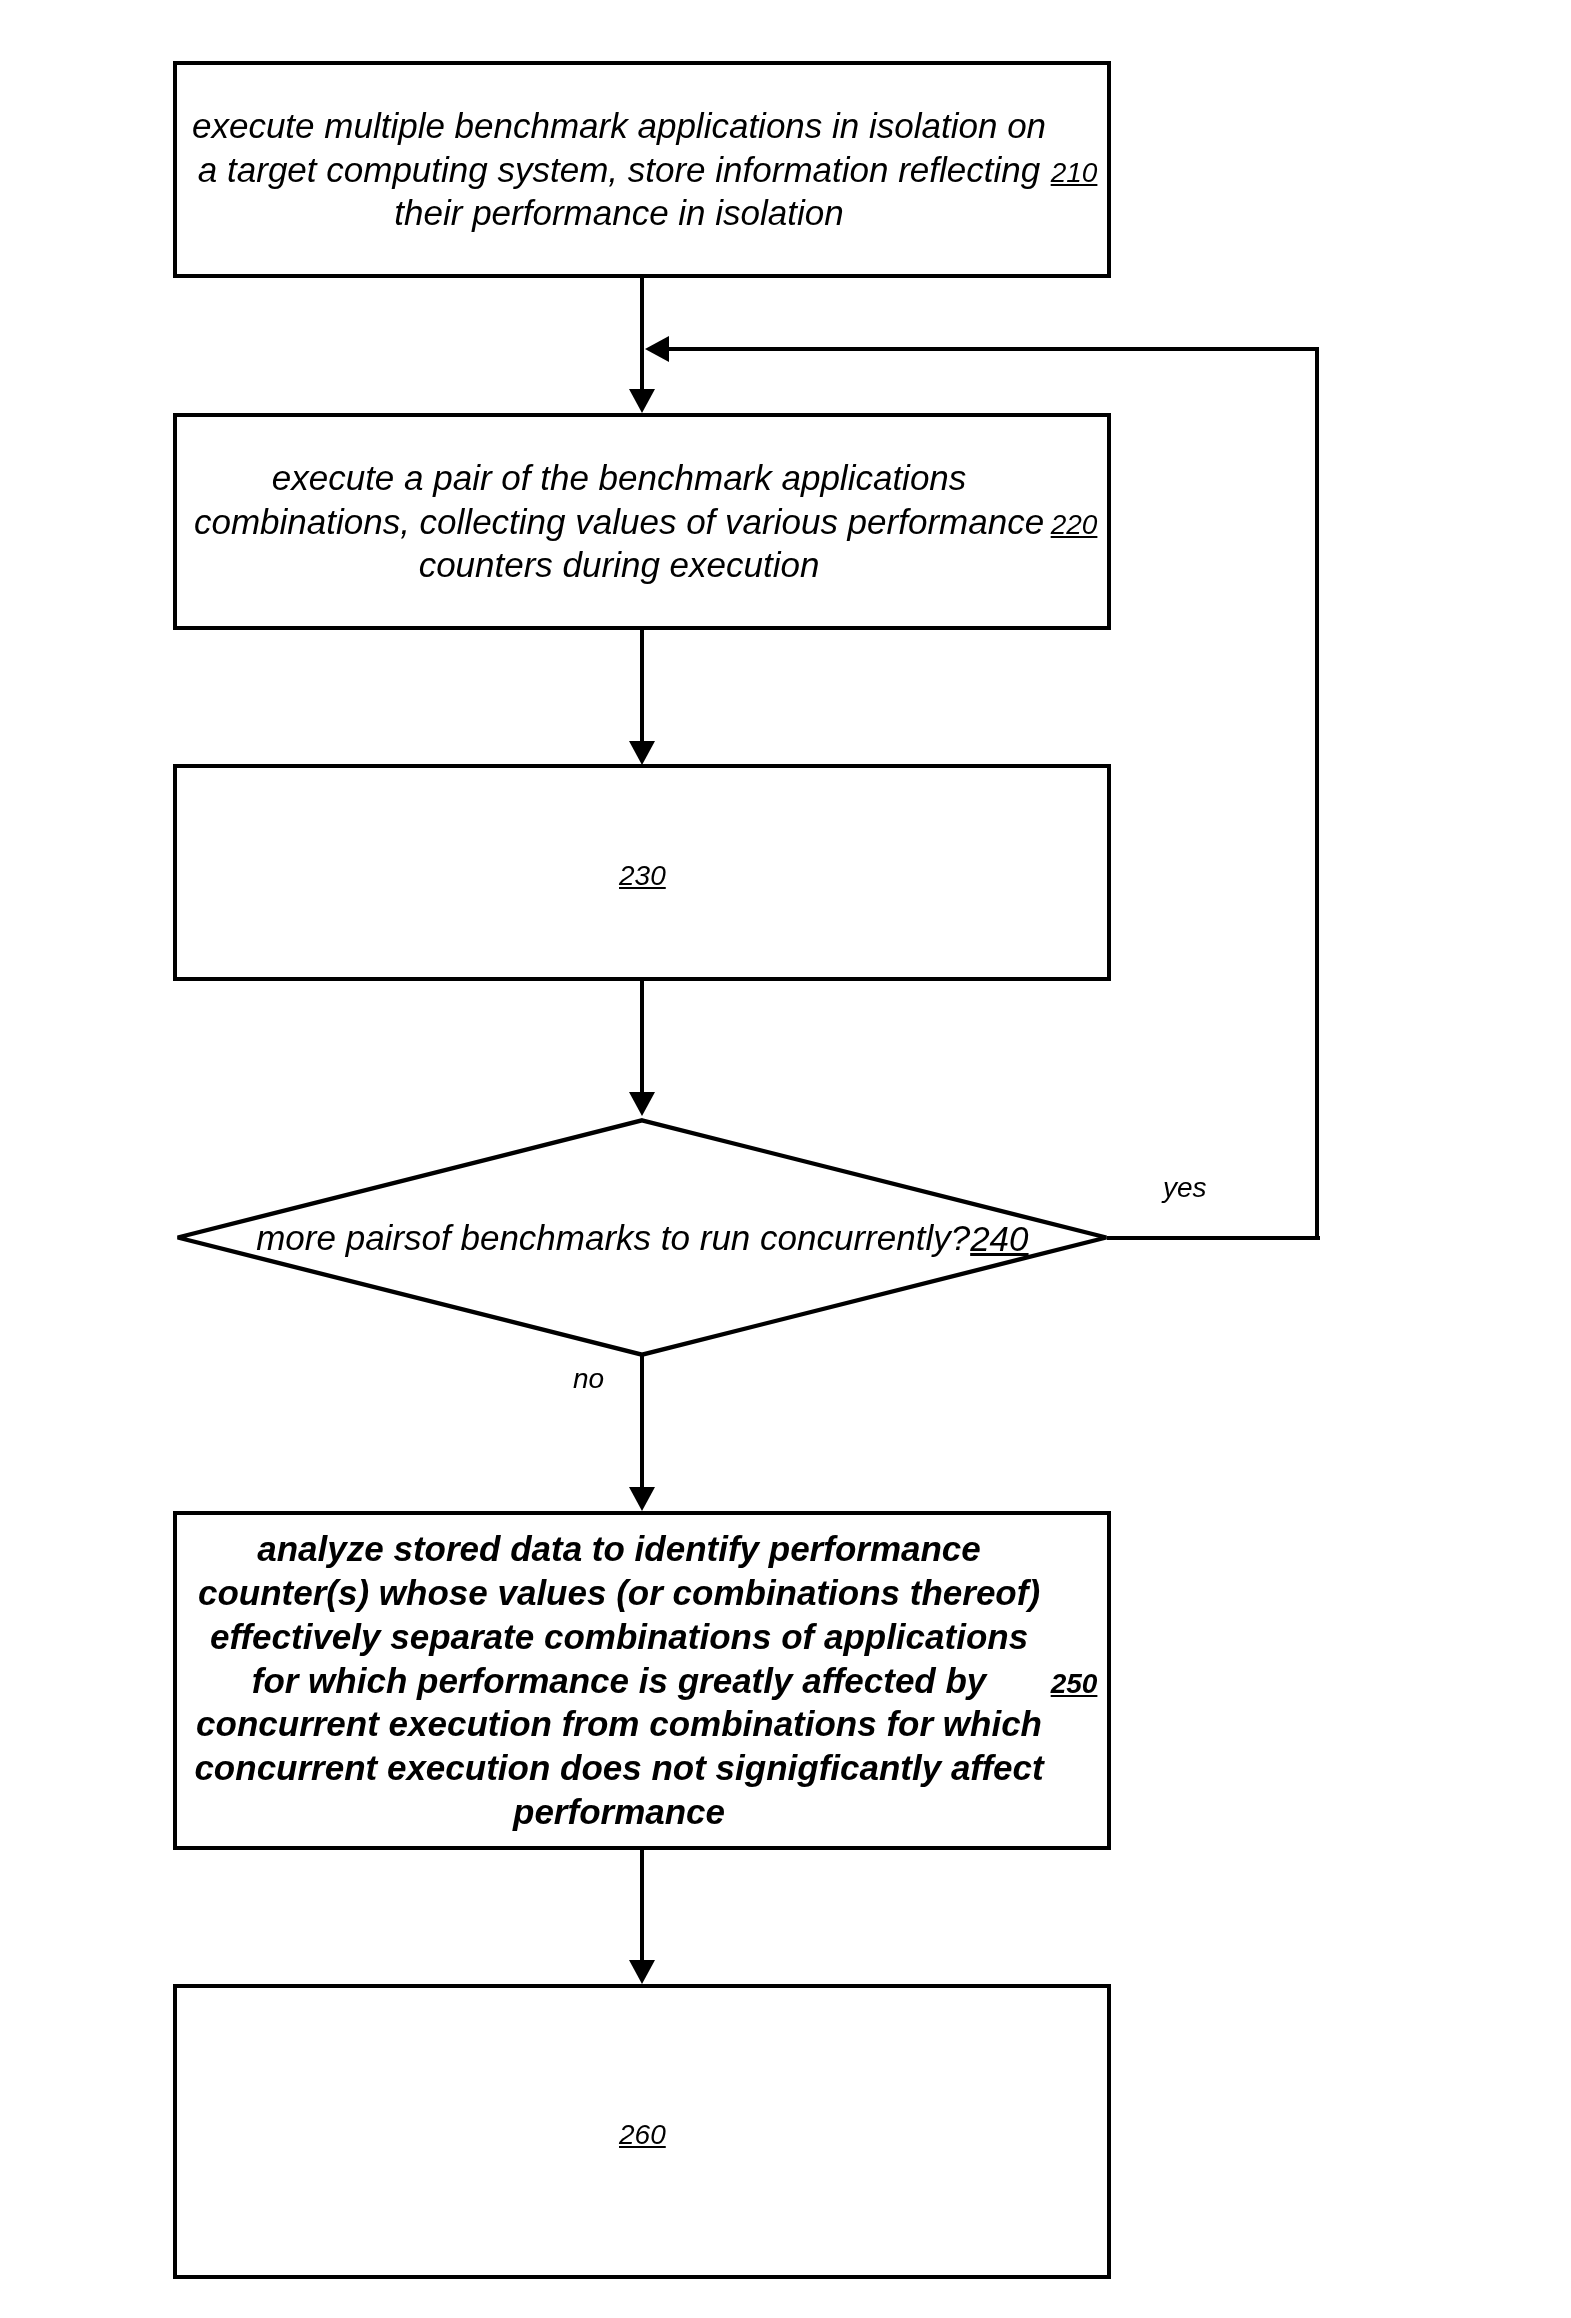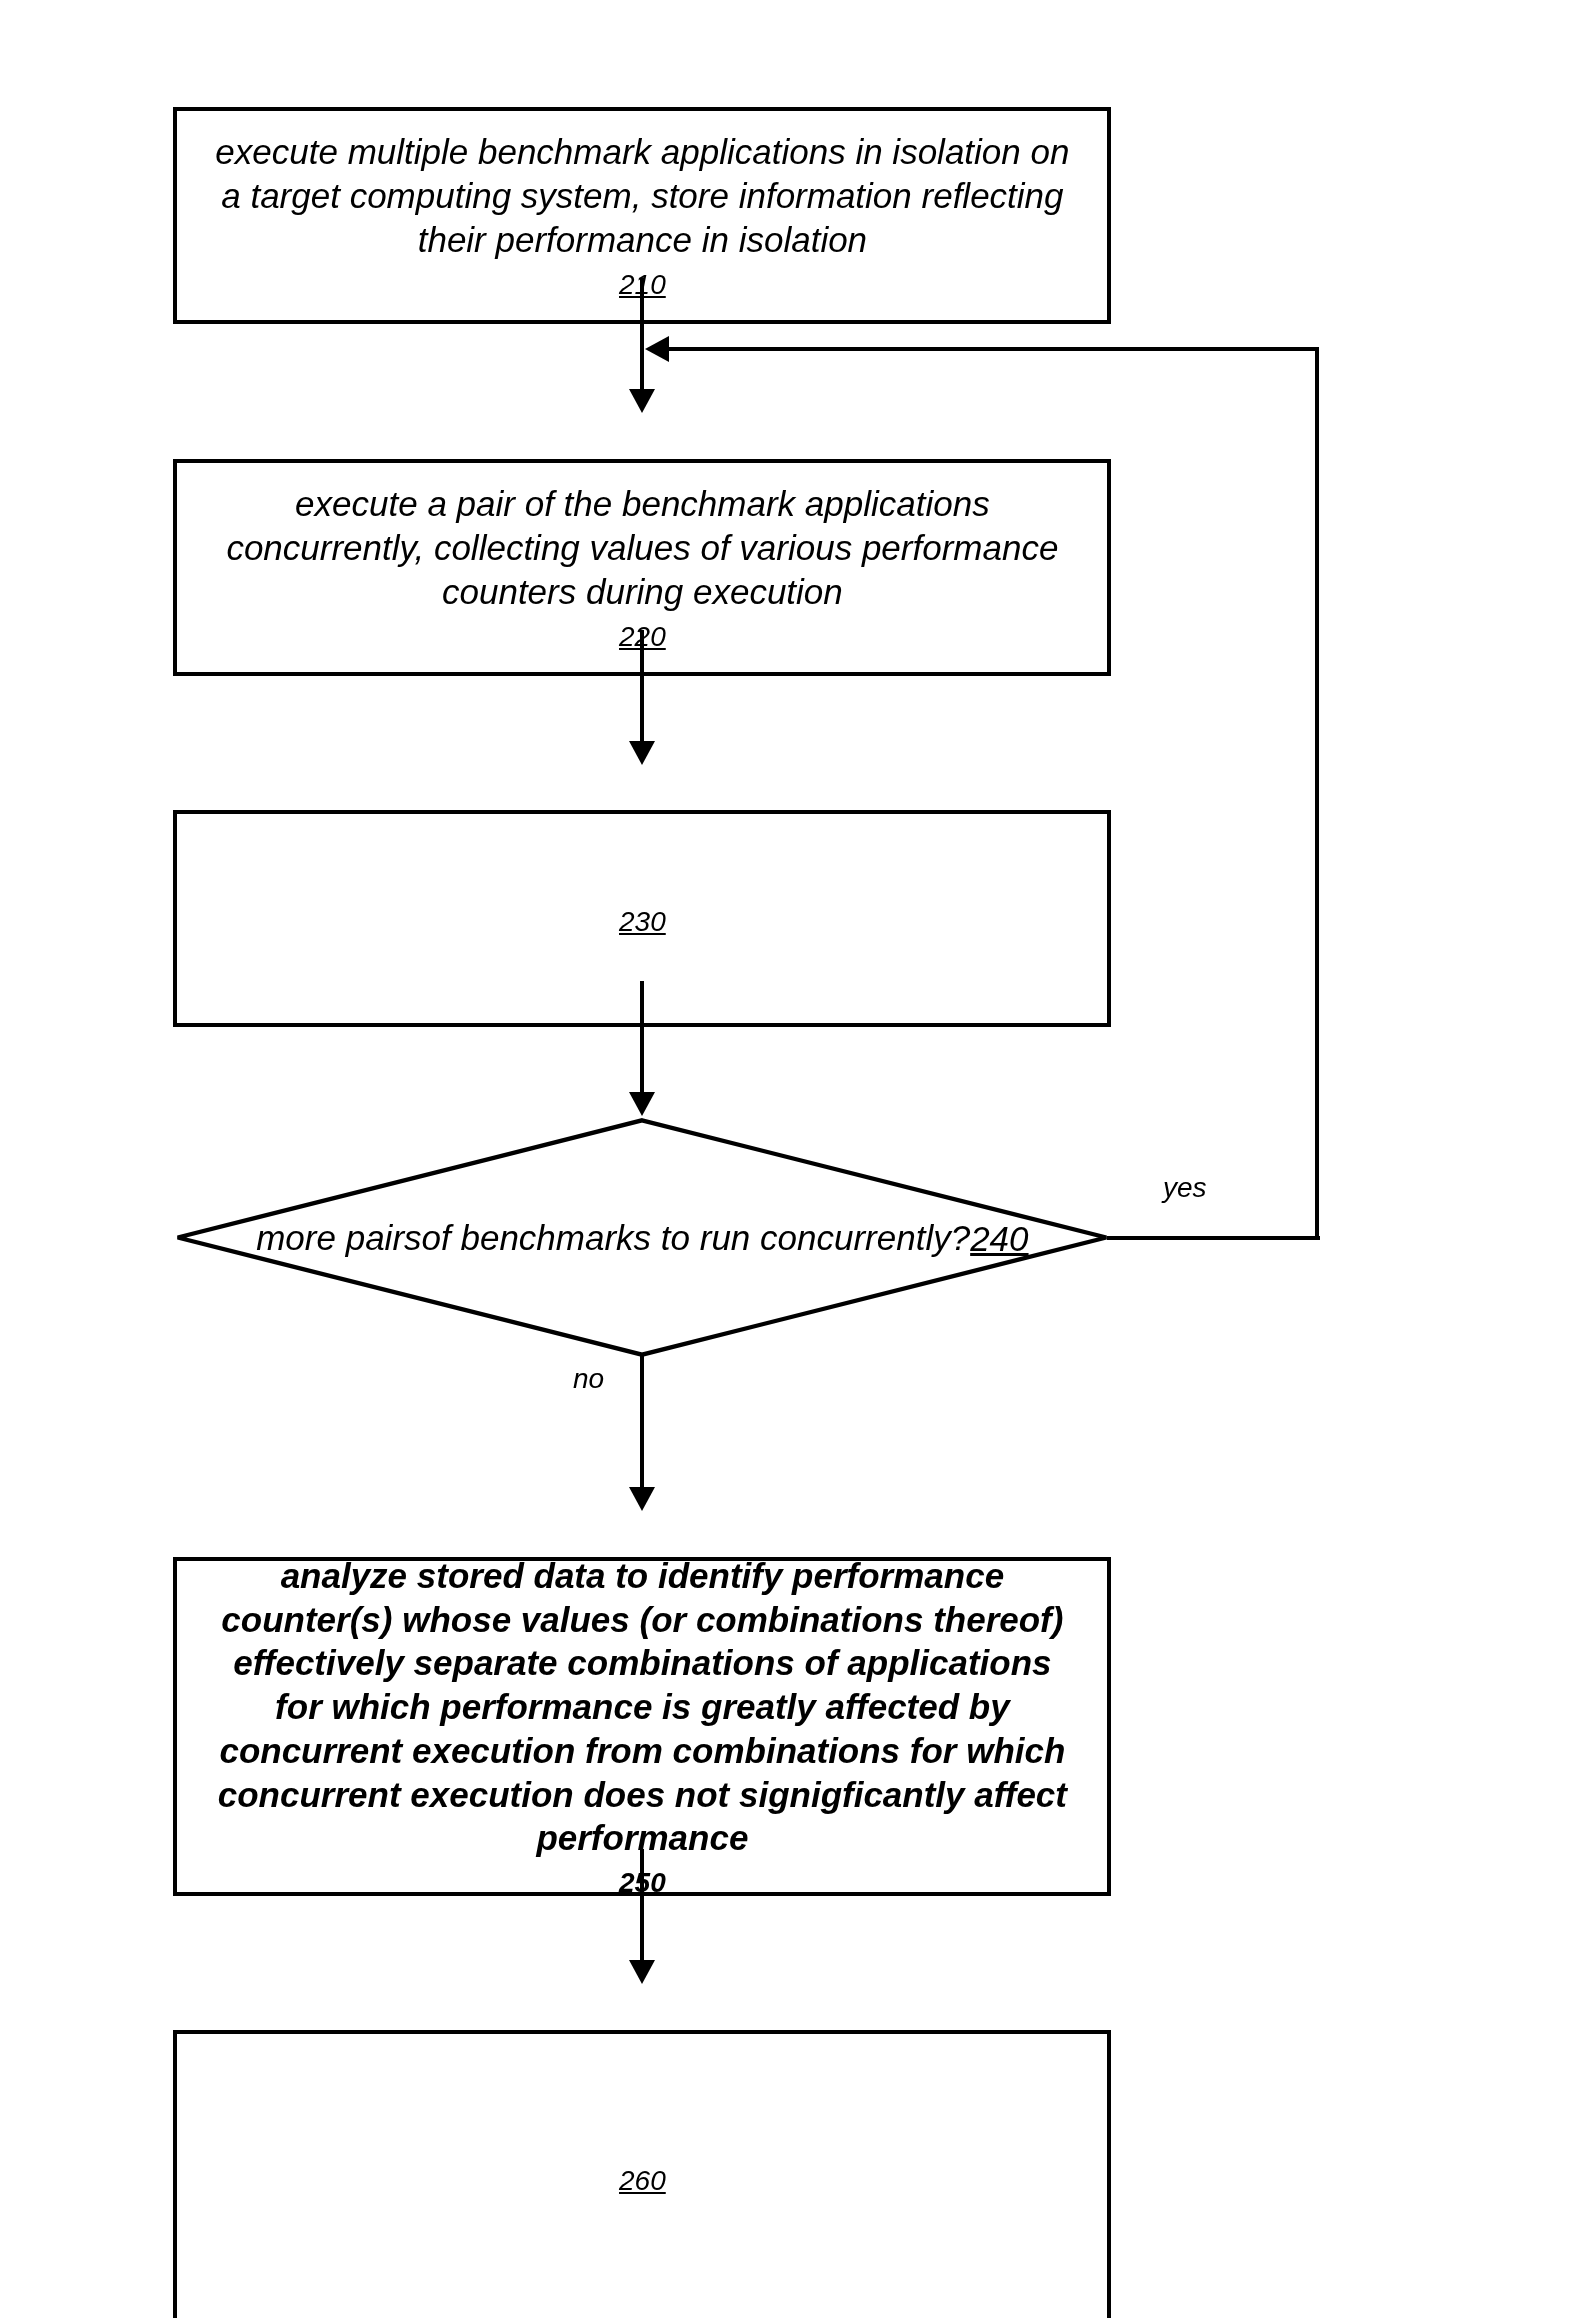--- a/index.html
+++ b/index.html
@@ -20,25 +20,24 @@
       top: 61px;
       width: 1259px;
     }
     .box {
       position: absolute;
       border: 4.3px solid #000;
       background: #fff;
       text-align: center;
       font-style: italic;
       display: flex;
-      flex-direction: column;
+      flex-direction: row;
       justify-content: center;
       align-items: center;
-      padding: 29px;
-      margin-top: 46px;
+      padding: 10px;
     }
     .box-text {
       font-size: 35px;
       line-height: 1.25;
     }
     .box-num {
       font-size: 28px;
       text-decoration: underline;
       margin-top: 7px;
     }
@@ -99,21 +98,21 @@
 
   <div class="box" style="left:17.4px; top:0px; width:938px; height:217px;">
     <div class="box-text">execute multiple benchmark applications in isolation on a target computing system, store information reflecting their performance in isolation</div>
     <div class="box-num">210</div>
   </div>
 
   <div class="arrow-line" style="left:484px; top:217px; width:4.3px; height:113px;"></div>
   <div class="arrow-head down" style="left:473px; top:328px;"></div>
 
   <div class="box" style="left:17.4px; top:352px; width:938px; height:217px;">
-    <div class="box-text">execute a pair of the benchmark applications concurrently, collecting values of various performance counters during execution</div>
+    <div class="box-text">execute a pair of the benchmark applications combinations, collecting values of various performance counters during execution</div>
     <div class="box-num">220</div>
   </div>
 
   <div class="arrow-line" style="left:484px; top:569px; width:4.3px; height:113px;"></div>
   <div class="arrow-head down" style="left:473px; top:680px;"></div>
 
   <div class="box" style="left:17.4px; top:703px; width:938px; height:217px;">
     <div class="box-num">230</div>
   </div>
 

